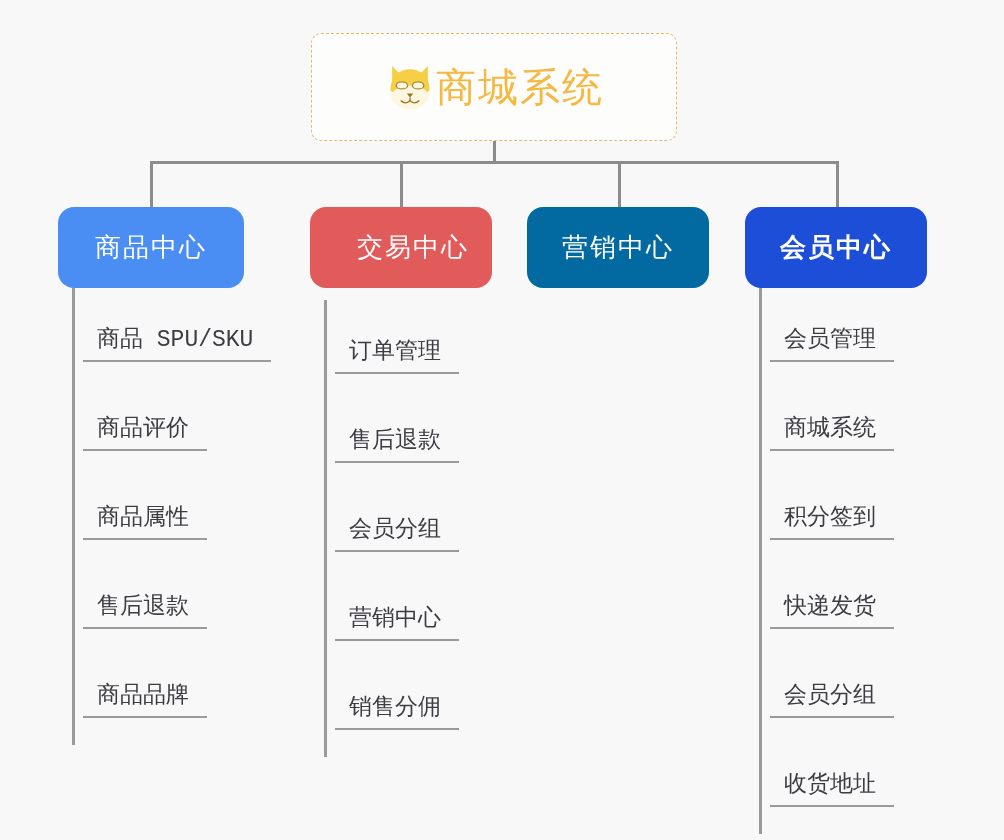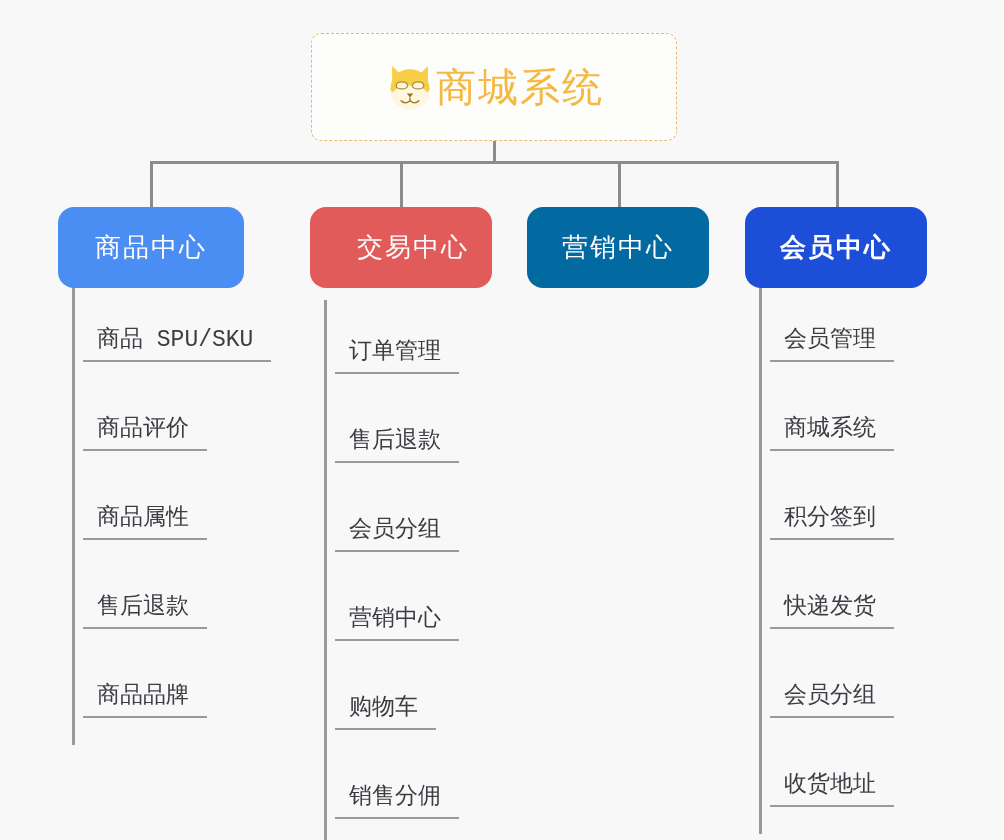--- a/index.html
+++ b/index.html
@@ -187,23 +187,20 @@
       <div class="leaf-item">
           <span class="leaf-label">售后退款</span>
         </div>
       <div class="leaf-item">
           <span class="leaf-label">会员分组</span>
         </div>
       <div class="leaf-item">
           <span class="leaf-label">营销中心</span>
         </div>
       <div class="leaf-item">
-          <span class="leaf-label">购物车</span>
-        </div>
-      <div class="leaf-item">
           <span class="leaf-label">销售分佣</span>
         </div>
     </div>
   </div>
 
   <div class="column" style="left:527px;">
     <div class="cat-header" style="width: 182px; background: #0369a1;">
       <span>营销中心</span>
     </div>
   </div>

